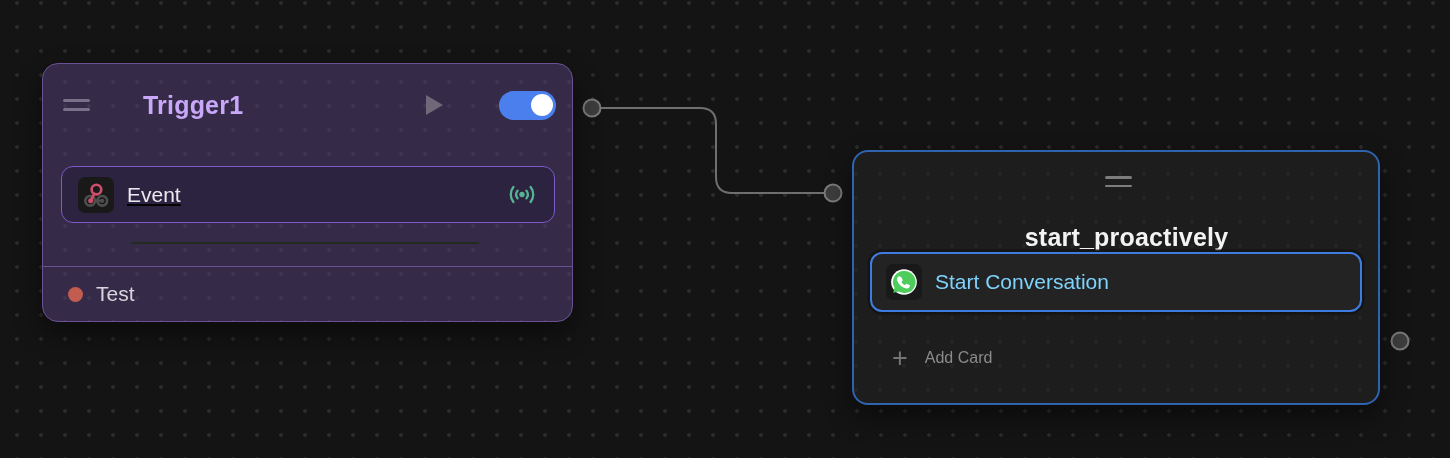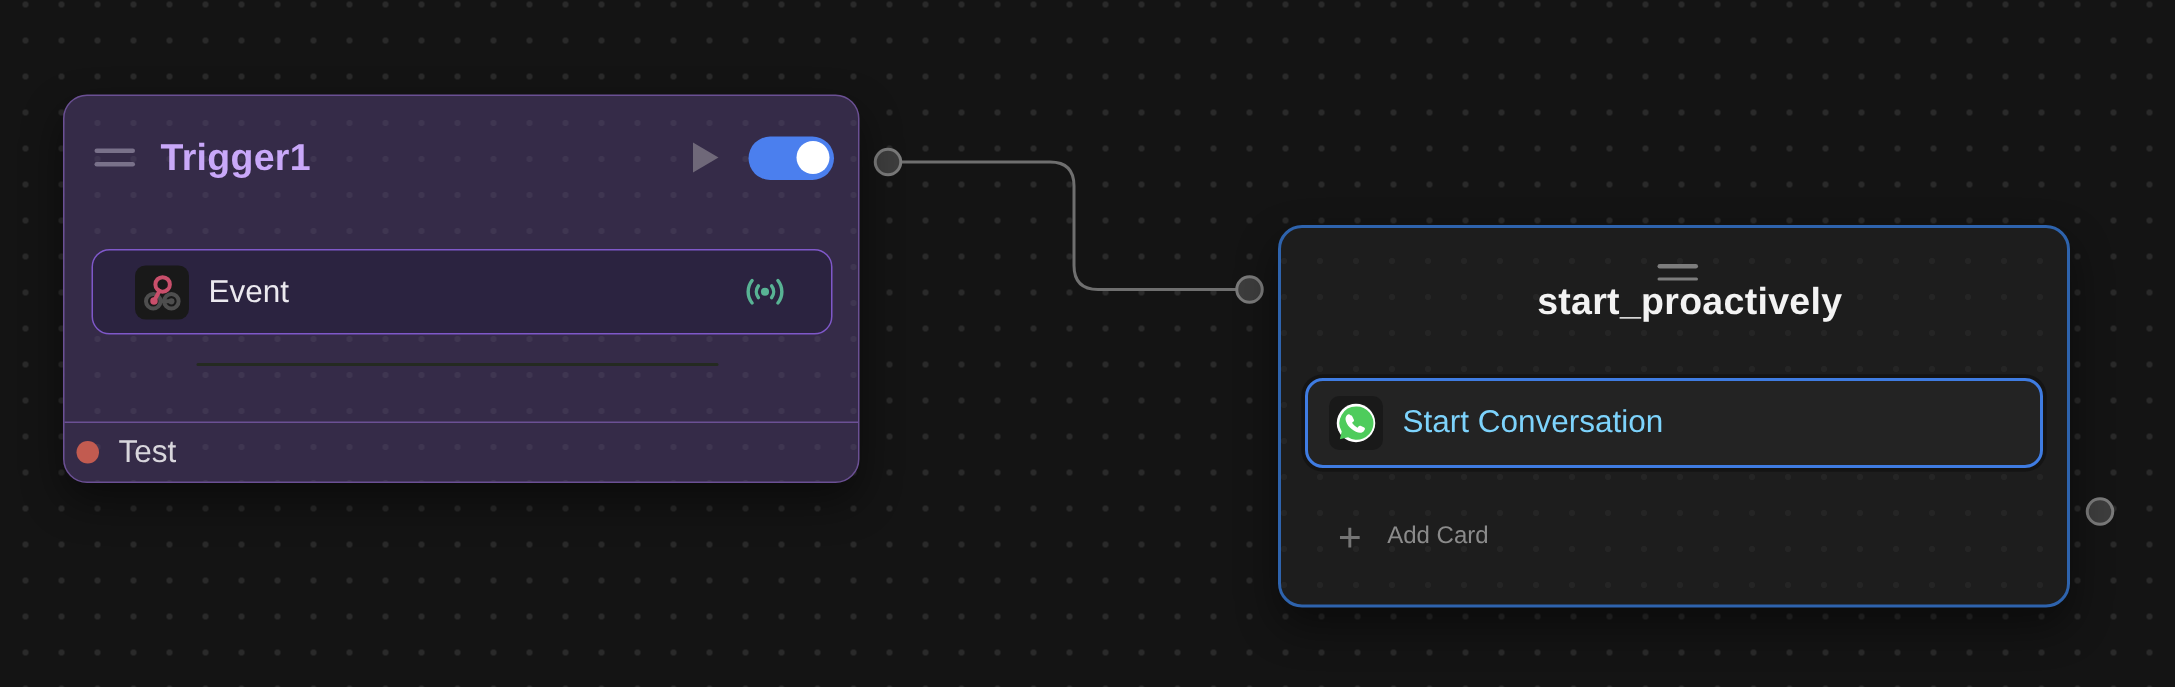--- a/index.html
+++ b/index.html
@@ -16,48 +16,49 @@
   .node { position:absolute; z-index:2; border-radius:16px; box-shadow:0 12px 28px rgba(0,0,0,.45); }
 
   
   #trigger-node {
     left:42px; top:63px; width:531px; height:259px;
     background-color:#352b48;
     background-image:radial-gradient(circle, rgba(255,255,255,0.05) 1.9px, transparent 2.1px);
     background-size:24px 24px; background-position:10px 6px;
     border:1.5px solid #6b5094;
   }
-  .node-header { position:absolute; left:20px; right:16px; top:22px; height:38px; display:flex; align-items:center; }
+  .node-header { position:absolute; left:20px; right:16px; top:22px; height:38px; display:flex; align-items:center;gap:36px; }
   .drag-handle { width:27px; display:flex; flex-direction:column; gap:6px; cursor:grab; }
   .drag-handle span { display:block; height:2.6px; border-radius:2px; background:#79718a; }
   #action-node .drag-handle span { background:#7d7d7d; }
   .node-title { margin-left:17px; font-size:25px; font-weight:bold; letter-spacing:.2px; white-space:nowrap; }
   #trigger-node .node-title { color:#c9a8f9; }
   #action-node .node-title { color:#f3f3f3; }
   .header-spacer { flex:1; }
   .play-button { width:0; height:0; border-left:17px solid #6f6879; border-top:10.5px solid transparent; border-bottom:10.5px solid transparent; margin-right:20px; cursor:pointer; }
   .toggle { position:relative; width:57px; height:29px; border-radius:15px; background:#4b7fee; cursor:pointer; flex:0 0 auto; }
   .toggle .knob { position:absolute; top:3.5px; right:3.5px; width:22px; height:22px; border-radius:50%; background:#ffffff; }
 
   .flow-card { position:absolute; display:flex; align-items:center; cursor:pointer; }
   #trigger-card {
     left:18px; top:102px; width:494px; height:57px;
     background:#2b2340; border:1.5px solid #7f58c9; border-radius:12px;
-    padding:0 28px;
+    padding:0 16px;
+    text-decoration:underline;
   }
   .icon-tile { width:36px; height:36px; border-radius:7px; background:#191919; display:flex; align-items:center; justify-content:center; flex:0 0 auto; }
   .card-label { margin-left:13px; font-size:21px; color:#ebe9ef; white-space:nowrap; }
   .card-spacer { flex:1; }
 
   #inner-divider { position:absolute; left:88px; top:178px; width:348px; height:2px; background:#242a21; border-radius:1px; }
 
   #trigger-footer {
-    position:absolute; left:0; right:0; bottom:0; height:40px;
+    position:absolute; left:0; right:0; bottom:0; height:55px;
     border-top:1.5px solid #6b5094;
-    display:flex; align-items:center; padding:0 8px; cursor:pointer;
+    display:flex; align-items:center; padding:0 25px; cursor:pointer;
   }
   #trigger-footer .status-dot { width:15px; height:15px; border-radius:50%; background:#c25b50; flex:0 0 auto; }
   #trigger-footer .footer-label { margin-left:13px; font-size:21px; color:#d8d6dc; }
 
   
   #action-node {
     left:852px; top:150px; width:528px; height:255px;
     background-color:#1d1d1d;
     background-image:radial-gradient(circle, rgba(255,255,255,0.035) 1.9px, transparent 2.1px);
     background-size:24px 24px; background-position:14px 10px;

